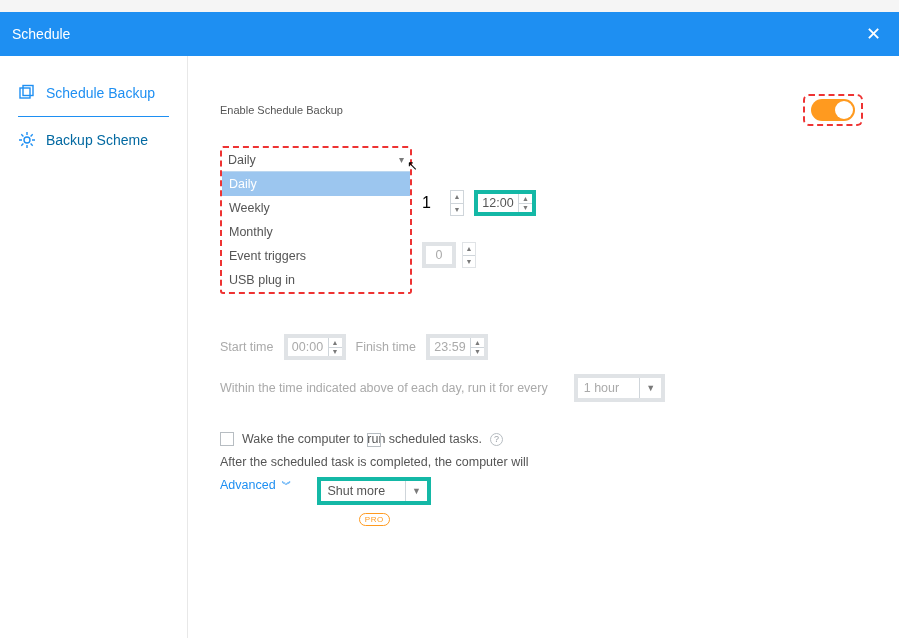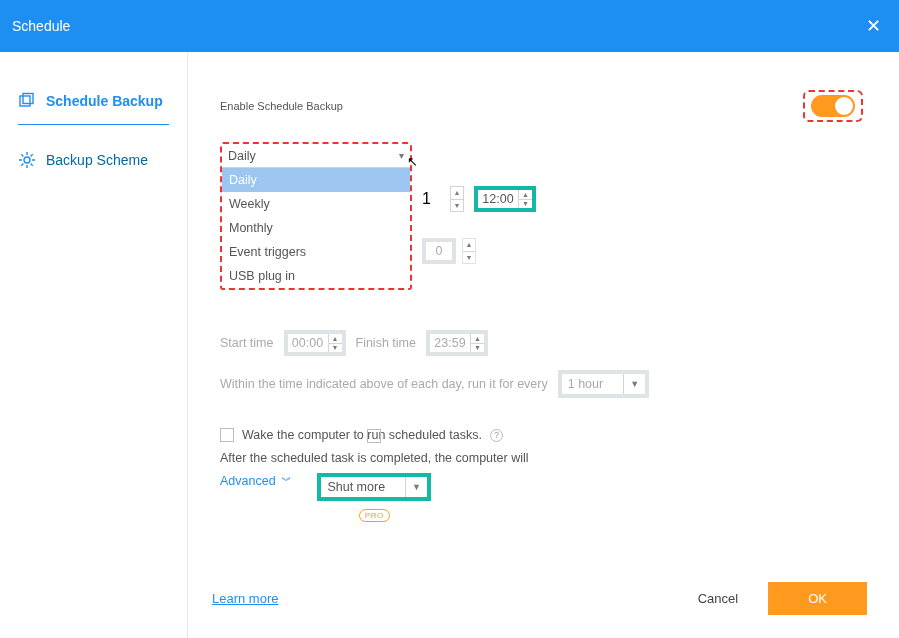--- a/index.html
+++ b/index.html
@@ -1,25 +1,26 @@
 <!DOCTYPE html>
 <html><head>
 <meta charset="utf-8">
 <style>
   * { box-sizing: border-box; margin: 0; padding: 0; font-family: "Segoe UI", Arial, sans-serif; }
   body { background: #f5f5f5; width: 899px; height: 638px; overflow: hidden; }
 
   .titlebar {
     background: #1e8ff2;
     color: #fff;
-    height: 52px;
+    height: 44px;
     display: flex;
     align-items: center;
     padding: 4px 12px;
     font-size: 14px;
+    margin-top: 12px;
   }
   .titlebar .title { flex: 1; }
   .titlebar .close-x {
     font-size: 18px;
     cursor: pointer;
     padding: 0 6px;
     font-weight: 300;
   }
 
   .body {
@@ -38,23 +39,22 @@
     align-items: center;
     gap: 10px;
     padding: 14px 18px;
     font-size: 14px;
     color: #0369a1;
     cursor: pointer;
   }
   .nav-item.active {
     color: #1e8ff2;
     border-bottom: 1px solid #1e8ff2;
-    margin: 12px 18px;
+    margin: 0 18px;
     padding: 14px 0;
-    font-weight: bold;
   }
   .nav-icon { display: flex; }
 
   .main {
     flex: 1;
     display: flex;
     flex-direction: column;
   }
   .panel {
     margin: 24px 28px 0 24px;
@@ -164,21 +164,21 @@
   .spinbox .val { flex:1; text-align:center; }
 
   .row-start {
     position: absolute; left: 8px; top: 254px;
     display: flex; align-items: center; gap: 10px;
     font-size: 12.5px; color: #888;
   }
 
   .row-within {
     position: absolute; left: 8px; top: 294px;
-    display: flex; align-items: center; gap: 10px;
+    display: flex; align-items: center; gap: 26px;
     font-size: 12.5px; color: #888;
   }
   .selectbox { padding: 0 6px; gap: 20px; height: 28px; }
   .selectbox .dd { color: #7a7a7a; font-size: 9px; border-left:1px solid #cfd5da; padding-left:6px; height:100%; display:flex; align-items:center;}
 
   .row-chk {
     position: absolute; left: 8px;
     display: flex; align-items: center; gap: 8px;
     font-size: 12.5px; color: #555;
   }
@@ -355,21 +355,15 @@
         <span class="pro-badge">PRO</span>
       </div>
 
       <div class="advanced">
         <span>Advanced</span>
         <span class="chev">︾</span>
       </div>
 
     </div>
 
-    <div class="footer">
-      <span class="learn">Learn more</span>
-      <span class="spacer"></span>
-      <button class="btn-cancel">Cancel</button>
-      <button class="btn-ok">OK</button>
-    </div>
   </div>
 
 </div>
 
 </body></html>

